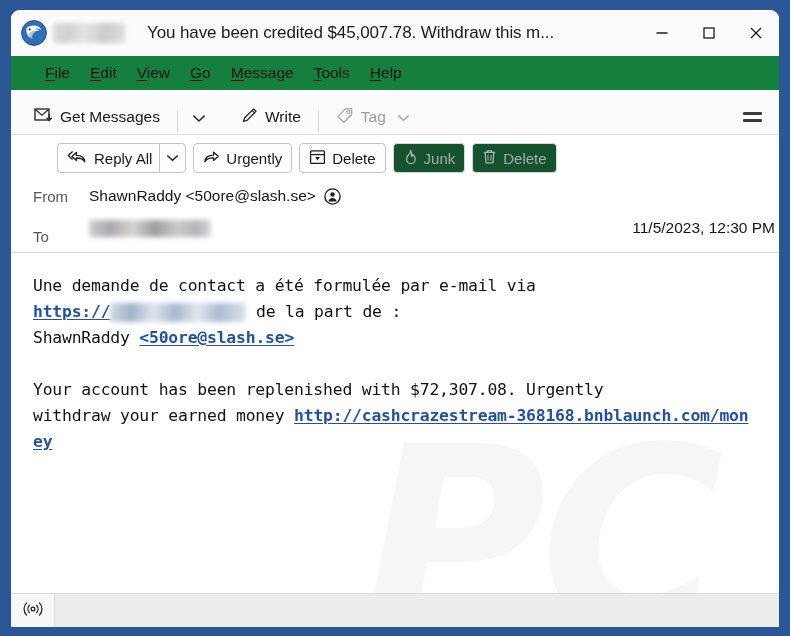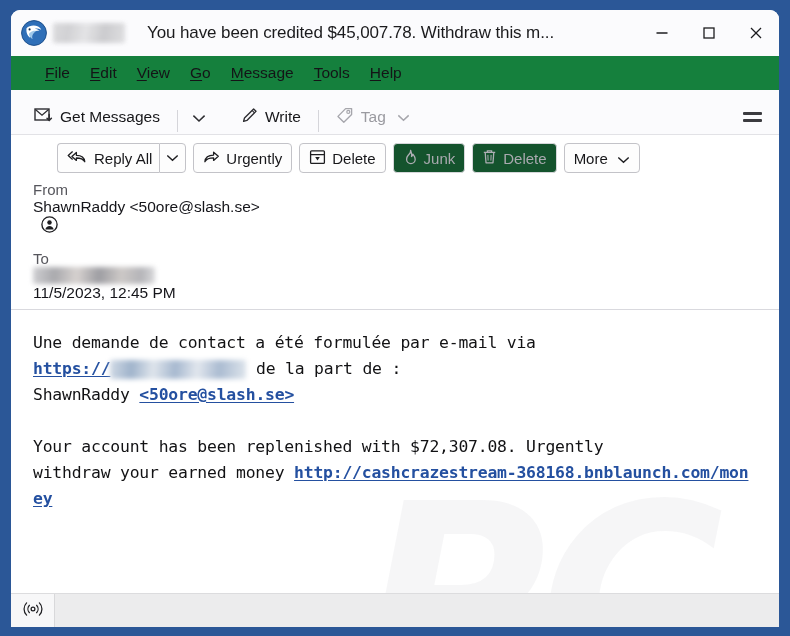--- a/index.html
+++ b/index.html
@@ -165,24 +165,23 @@
   .headers {
     flex: 0 0 auto;
     background: #ffffff;
     position: relative;
     z-index: 3;
     border-bottom: 1px solid #d9d9de;
     padding-bottom: 7px;
   }
   .hrow {
     display: flex;
-    align-items: flex-start;
+    align-items: center;
     padding: 0 4px 0 22px;
     min-height: 30px;
-    flex-direction: column;
   }
   .hlabel {
     font-size: 15px;
     color: #56565c;
     flex: 0 0 auto;
     margin-right: 10px;
   }
   .hlabel.w-from { min-width: 46px; }
   .hlabel.w-to   { min-width: 46px; margin-top: 17px; }
   .hlabel.w-subj { min-width: 62px; }
@@ -432,48 +431,40 @@
             <path d="M1.8 3.4 h11.4" stroke="#aeaeb4" stroke-width="1.3"></path>
             <path d="M5.4 3.4 V1.9 h4.2 v1.5" fill="none" stroke="#aeaeb4" stroke-width="1.3"></path>
             <path d="M3.2 3.4 l.8 10.4 h7 l.8-10.4" fill="none" stroke="#aeaeb4" stroke-width="1.3" stroke-linejoin="round"></path>
             <line x1="5.9" y1="5.9" x2="6.1" y2="11.6" stroke="#aeaeb4" stroke-width="1"></line>
             <line x1="9.1" y1="5.9" x2="8.9" y2="11.6" stroke="#aeaeb4" stroke-width="1"></line>
           </svg>
         </span>
         <span>Delete</span>
       </div>
 
-      <div class="abtn">
-        <span>More</span>
-        <span style="margin-left:3px">
-          <svg width="13" height="8" viewBox="0 0 13 8">
-              <path d="M1.3 1.4 L6.5 6.3 L11.7 1.4" fill="none" stroke="#1e1e21" stroke-width="1.4"></path>
-            </svg>
-        </span>
-      </div>
     </div>
 
     <div class="headers">
       <div class="hrow">
         <span class="hlabel w-from">From</span>
         <span class="hvalue">ShawnRaddy &lt;50ore@slash.se&gt;</span>
         <span class="contact-icon">
           <svg width="17" height="17" viewBox="0 0 17 17">
             <circle cx="8.5" cy="8.5" r="7.6" fill="none" stroke="#1e1e21" stroke-width="1.35"></circle>
             <circle cx="8.5" cy="6.4" r="2.25" fill="#1e1e21"></circle>
             <path d="M4.3 13.6 c.5-2.3 2.2-3.5 4.2-3.5 s3.7 1.2 4.2 3.5" fill="#1e1e21"></path>
           </svg>
         </span>
       </div>
 
       <div class="hrow">
         <span class="hlabel w-to">To</span>
         <span class="redact to"></span>
         <span class="spacer"></span>
-        <span class="hdate">11/5/2023, 12:45 PM</span>
+        <span class="hdate">11/5/2023, 12:30 PM</span>
       </div>
 
     </div>
 
     <div class="bodywrap">
       <div class="watermark wm-top">PC</div>
 
       <div class="body">
         <p>Une demande de contact a été formulée par e-mail via</p>
         <p>

